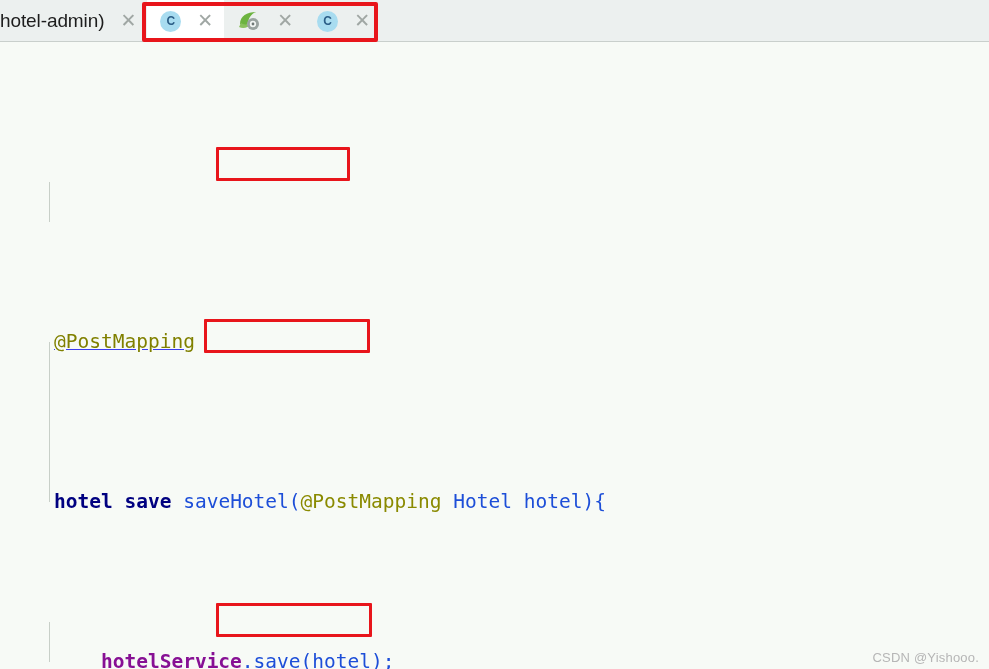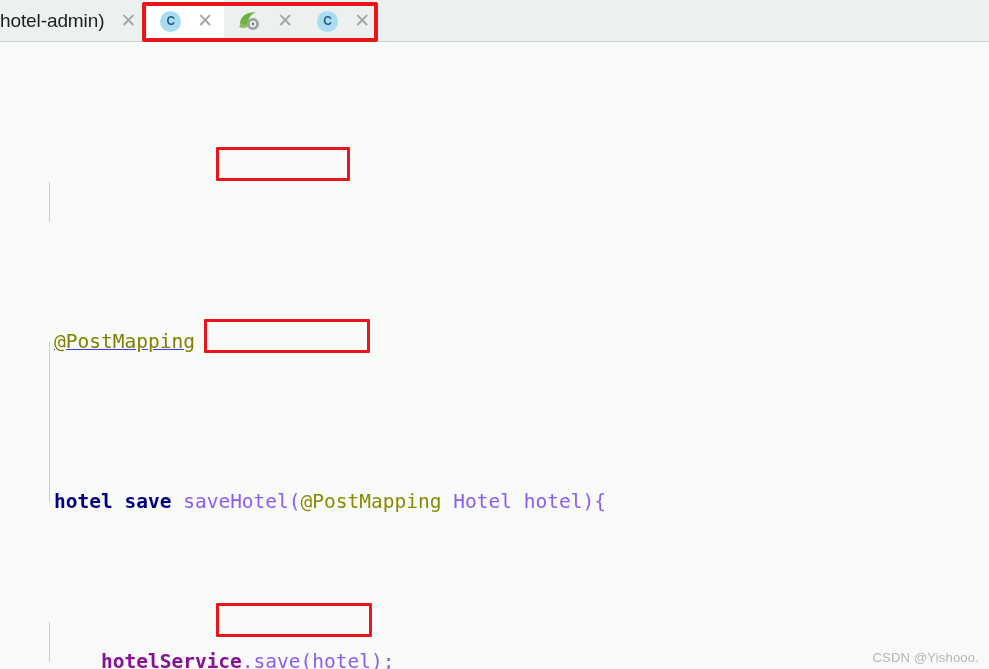--- a/index.html
+++ b/index.html
@@ -145,21 +145,21 @@
     background: #c8cfc8;
     left: 49px;
     z-index: 0;
   }
 
   
   .kw      { color: #000080; font-weight: bold; }
   .anno    { color: #8a8a00; }
   .anno-u  { color: #808000; text-decoration: underline; text-decoration-color: #3c3cf0; }
   .field   { color: #871094; font-weight: bold; }
-  .plain   { color: #8b5cf6; }
+  .plain   { color: #1d4ed8; }
 
   
   .mark {
     position: absolute;
     border: 3px solid #e8151b;
     box-sizing: border-box;
     pointer-events: none;
     z-index: 4;
     border-radius: 1px;
   }

